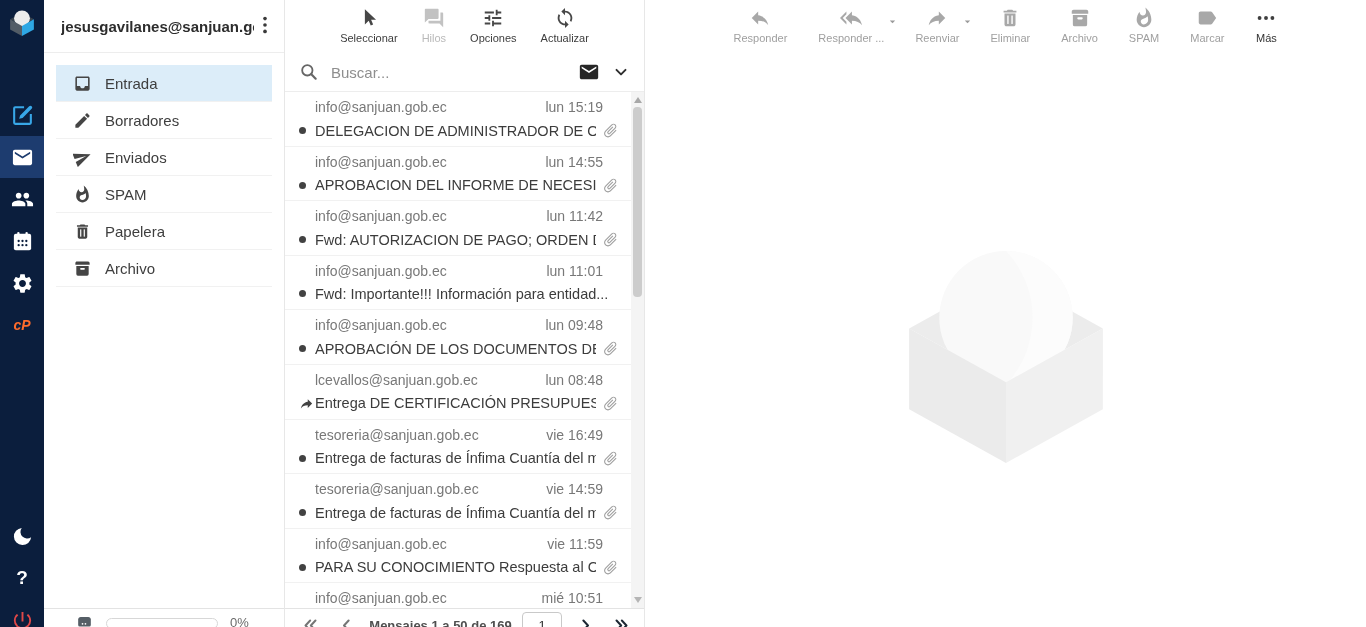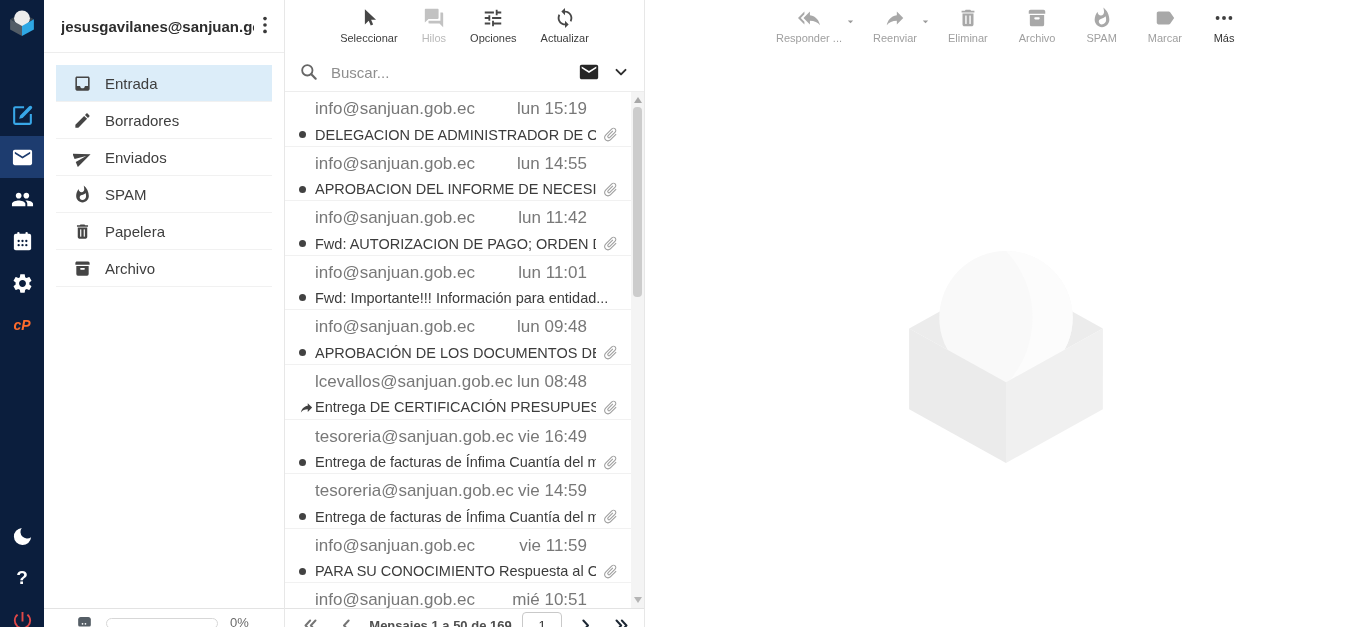--- a/index.html
+++ b/index.html
@@ -53,23 +53,23 @@
              border-bottom:1px solid #ededed;box-sizing:border-box;}
   .searchbar .s-ic{width:20px;height:20px;color:#666;}
   .search-input{flex:1;border:none;outline:none;font-size:15px;color:#333;font-family:inherit;background:none;}
   .search-input::placeholder{color:#8e8e8e;}
   .scope-mail{width:22px;height:22px;color:#262626;cursor:pointer;}
   .scope-caret{width:18px;height:18px;color:#2f2f2f;cursor:pointer;margin-left:2px;}
 
   .messages{flex:1;position:relative;overflow:hidden;}
   .message-list{list-style:none;margin:0 13px 0 0;padding:0;}
   .msg{height:54.6px;box-sizing:border-box;border-bottom:1px solid #f1f1f1;padding:7px 12px 0 14px;cursor:pointer;}
-  .m1{display:flex;font-size:17px;color:#787878;padding-left:16px;}
+  .m1{display:flex;font-size:14px;color:#787878;padding-left:16px;}
   .m1 .sender{flex:1;white-space:nowrap;overflow:hidden;}
-  .m1 .time{margin-right:32px;}
+  .m1 .time{margin-right:16px;}
   .m2{display:flex;align-items:center;margin-top:7px;font-size:14.5px;color:#3c3c3c;}
   .status{width:16px;flex:0 0 16px;display:flex;align-items:center;}
   .dot{width:7px;height:7px;border-radius:50%;background:#424242;}
   .status svg{width:15px;height:15px;fill:#424242;}
   .subject{flex:1;white-space:nowrap;overflow:hidden;}
   .clip{width:17px;height:17px;fill:#9e9e9e;transform:rotate(45deg);flex:0 0 17px;margin-left:6px;}
 
   .scrollbar{position:absolute;right:0;top:0;bottom:0;width:13px;background:#f4f4f4;}
   .sb-up{position:absolute;top:5px;left:3px;width:0;height:0;border-left:4px solid transparent;
          border-right:4px solid transparent;border-bottom:6px solid #a8a8a8;}
@@ -447,20 +447,26 @@
         <path d="M5 5l6.5 7L5 19M12.5 5l6.5 7-6.5 7" fill="none" stroke="currentColor" stroke-width="2.8" stroke-linecap="round" stroke-linejoin="round"></path>
       </svg>
     </button>
   </footer>
 </section>
 
 <section class="content-pane">
   <div class="content-toolbar" id="content-toolbar">
       <button class="tbtn disabled">
         <svg class="ic main" viewBox="0 0 24 24" fill="currentColor">
+          <path d="M10 9V5l-7 7 7 7v-4.1c5 0 8.5 1.6 11 5.1-1-5-4-10-11-11z"></path>
+        </svg>
+        <span class="tlabel">Responder</span>
+      </button>
+      <button class="tbtn disabled">
+        <svg class="ic main" viewBox="0 0 24 24" fill="currentColor">
           <path d="M7 8V5l-7 7 7 7v-3l-4-4 4-4zm6 1V5l-7 7 7 7v-4.1c5 0 8.5 1.6 11 5.1-1-5-4-10-11-11z"></path>
         </svg>
         <svg class="ic caret" viewBox="0 0 24 24" fill="currentColor">
           <path d="M7 10l5 5 5-5z"></path>
         </svg>
         <span class="tlabel">Responder ...</span>
       </button>
       <button class="tbtn disabled">
         <svg class="ic main" viewBox="0 0 24 24" fill="currentColor">
           <path d="M14 9V5l7 7-7 7v-4.1c-5 0-8.5 1.6-11 5.1 1-5 4-10 11-11z"></path>

